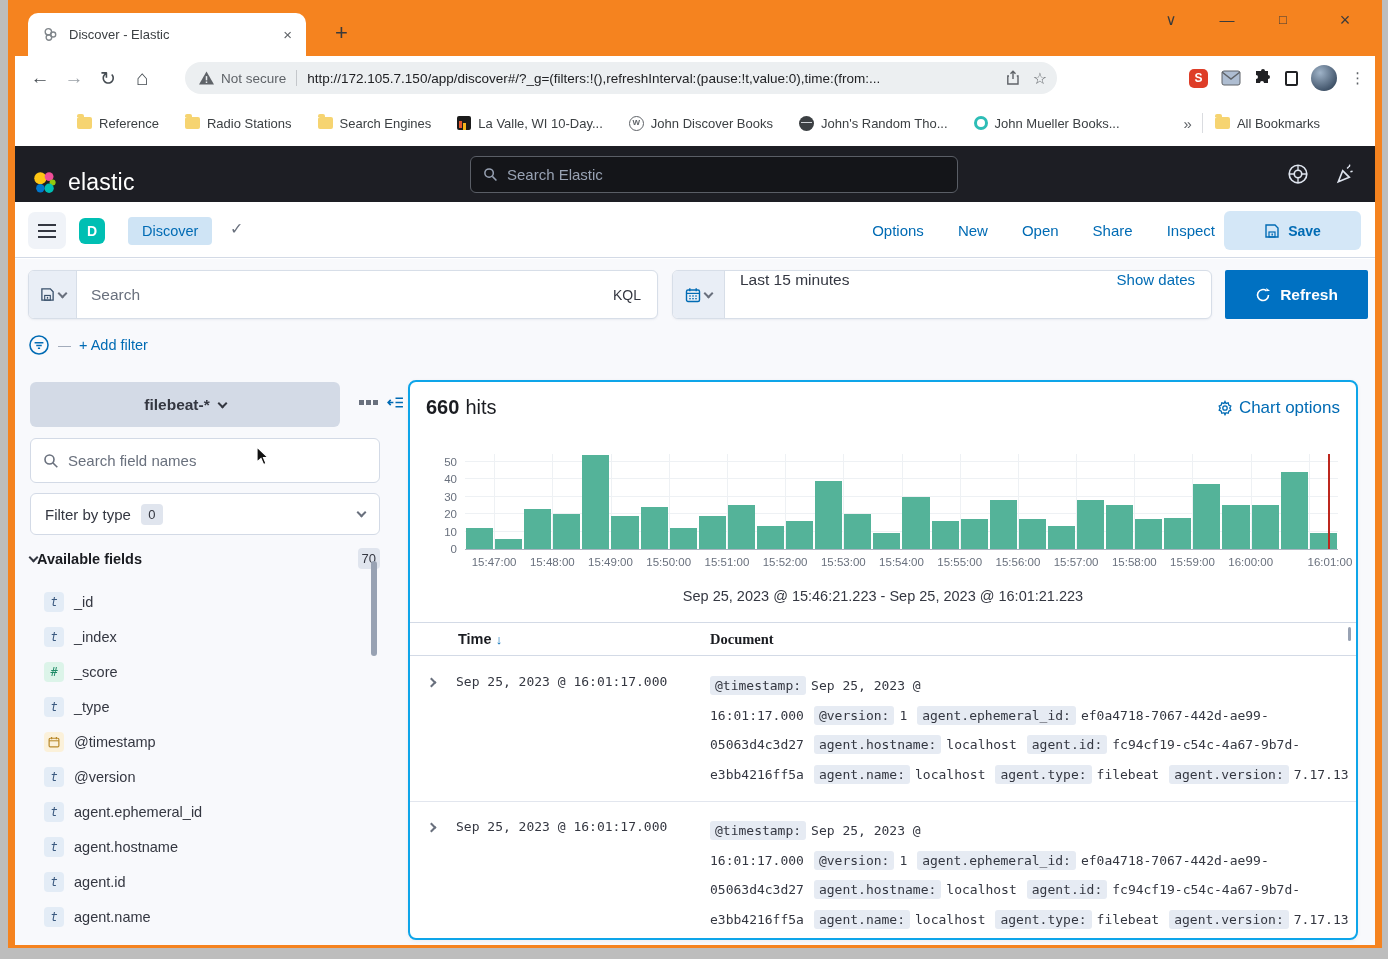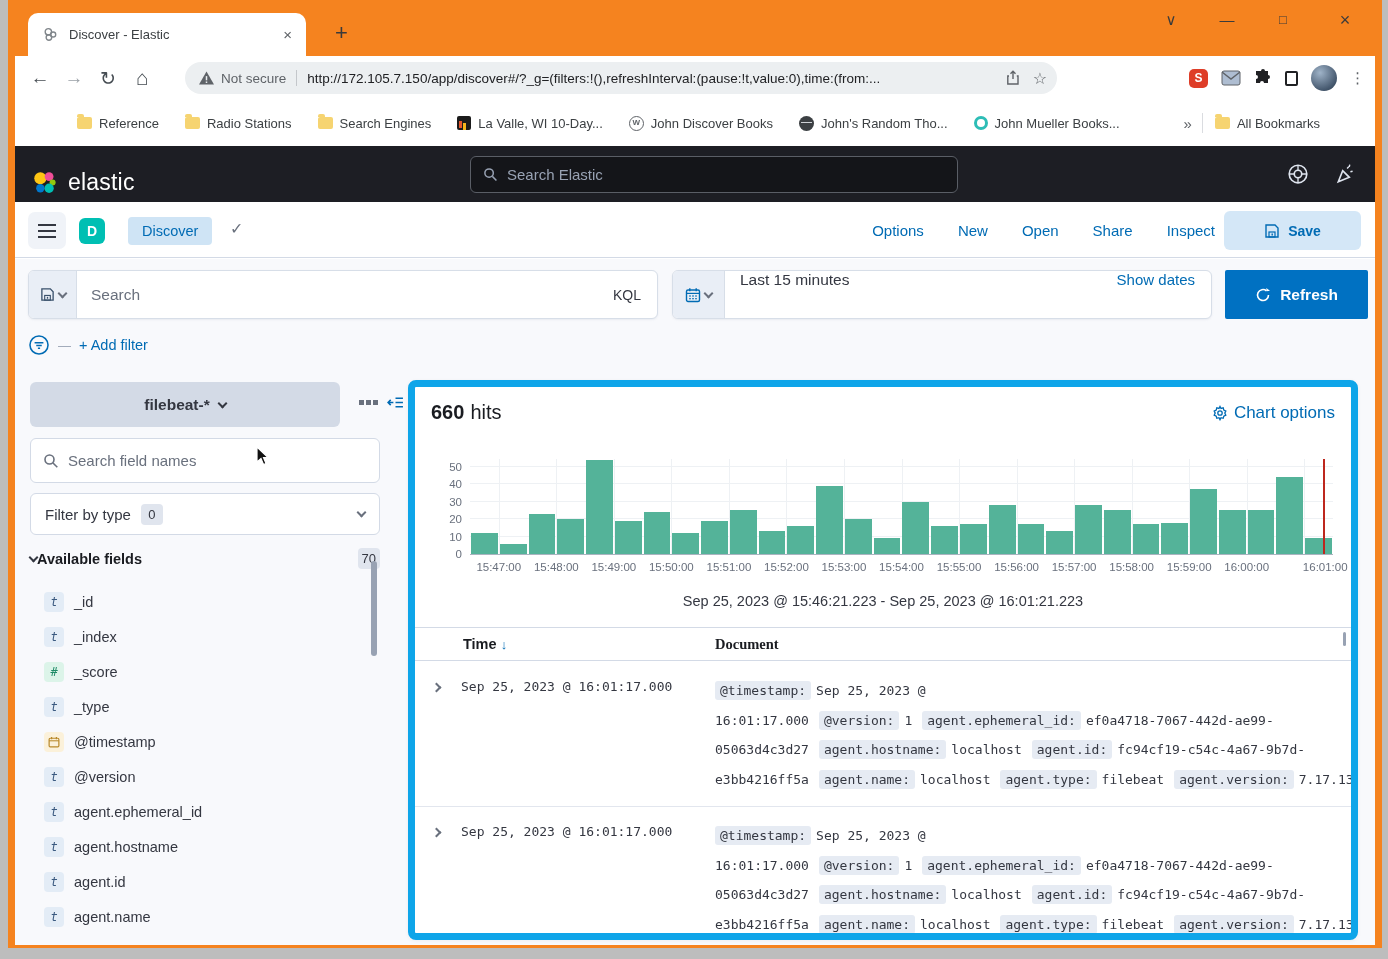--- a/index.html
+++ b/index.html
@@ -99,21 +99,21 @@
   .sb-scroll { position:absolute; left:356px; top:505px; width:6px; height:95px; background:#98a2b3; border-radius:3px; }
   .fieldlist { position:absolute; left:15px; top:528px; width:335px; }
   .frow { height:35px; display:flex; align-items:center; gap:10px; padding-left:14px; }
   .fname { font-size:14.5px; color:#343741; }
   .ftok { width:20px; height:20px; border-radius:4px; font-family:"DejaVu Sans Mono", monospace; font-size:12px; text-align:center; line-height:20px; flex:0 0 20px; }
   .ftok.s { background:#e3ecf6; color:#3b5a80; font-style:italic; }
   .ftok.n { background:#dcf4e9; color:#1d8a66; }
   .ftok.d { background:#fbf1da; color:#b9892a; font-size:11px; }
 
   
-  .panel { position:absolute; left:393px; top:324px; width:950px; height:560px; background:#fff; border:7px solid #0ea5e9; border-radius:8px; box-shadow:0 1px 4px rgba(0,0,0,.05); overflow:hidden; }
+  .panel { position:absolute; left:393px; top:324px; width:950px; height:560px; background:#fff; border:2px solid #0ea5e9; border-radius:8px; box-shadow:0 1px 4px rgba(0,0,0,.05); overflow:hidden; }
   .hits { position:absolute; left:16px; top:14px; font-size:20px; color:#1a1c21; }
   .hits b { font-weight:bold; margin-right:6px; }
   .chartopts { position:absolute; right:16px; top:16px; color:#006bb4; font-size:17px; font-weight:500; display:flex; align-items:center; gap:6px; }
   .plot { position:absolute; left:55px; right:18px; top:72px; height:96px; border-bottom:1px solid #aab4c0; }
   .hgrid { position:absolute; left:0; right:0; height:1px; background:#eef1f4; }
   .vgrid { position:absolute; top:0; bottom:0; width:1px; background:#eef1f4; }
   .ylab { position:absolute; font-size:11.5px; color:#69707d; width:34px; text-align:right; left:-42px; }
   .bars { position:absolute; left:0; right:0; bottom:0; top:0; display:flex; align-items:flex-end; }
   .bar { flex:1; margin:0 1px; background:#54b399; }
   .redline { position:absolute; width:2px; background:#bd271e; bottom:0; top:0; left:calc(99% - 1px); }

